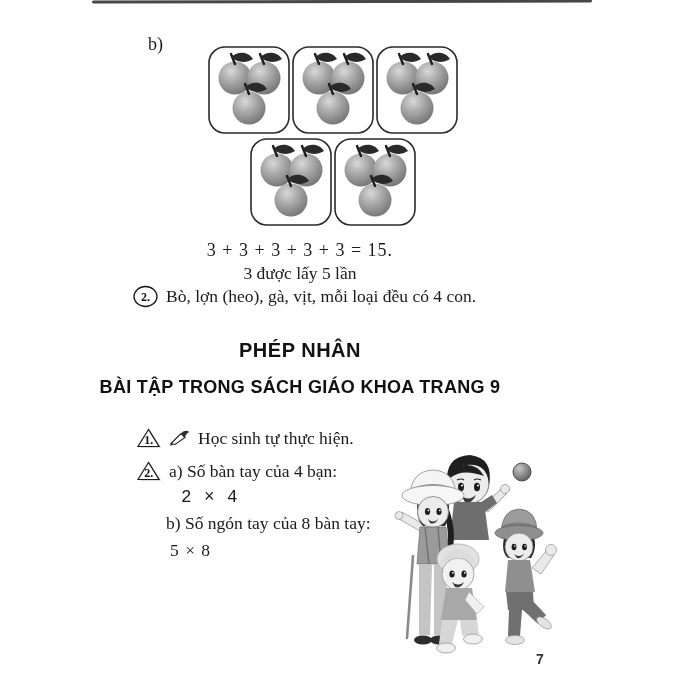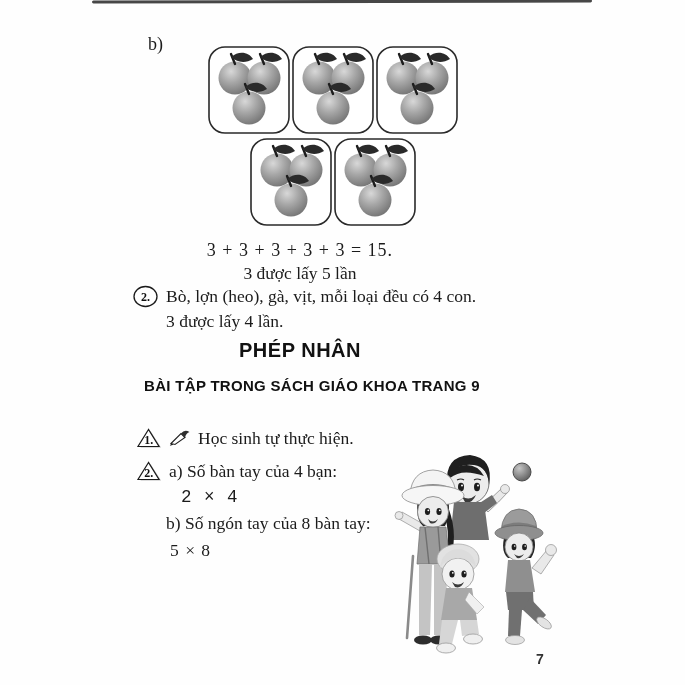--- a/index.html
+++ b/index.html
@@ -12,21 +12,21 @@
   .b-label{left:148px;top:34px;font-size:18px;}
   .fruit-area{left:205px;top:44px;}
   .center-text{left:0;width:600px;text-align:center;}
   .equation{top:240px;font-size:18px;letter-spacing:1px;}
   .equation-note{top:263px;font-size:17.5px;}
   .item-row{display:flex;align-items:flex-start;gap:7px;}
   .item2-row{left:132px;top:285px;}
   .item-text{font-size:17.5px;line-height:1.25;padding-top:1px;}
   .item2-note{left:166px;top:311px;font-size:17.5px;}
   .sec-title{top:339px;font-family:"Liberation Sans",sans-serif;font-weight:bold;font-size:20px;color:#111;letter-spacing:.5px;}
-  .sec-subtitle{top:377px;font-family:"Liberation Sans",sans-serif;font-weight:bold;font-size:15px;color:#111;letter-spacing:.3px;margin-left:12px;}
+  .sec-subtitle{top:377px;font-family:"Liberation Sans",sans-serif;font-weight:bold;font-size:18px;color:#111;letter-spacing:.3px;}
   .ex1-row{left:135px;top:427px;}
   .ex2-row{left:135px;top:460px;}
   .expr{font-size:17.5px;letter-spacing:1px;}
   .expr-2x4{left:181px;top:487px;font-family:Liberation Mono, monospace;}
   .ex2b{left:166px;top:513px;font-size:17.5px;}
   .expr-5x8{left:170px;top:540px;}
   .children{left:372px;top:438px;}
   .page-num{left:536px;top:651px;font-family:"Liberation Sans",sans-serif;font-weight:bold;font-size:14px;color:#333;}
   .marker-svg{display:block;}
   .pencil-icon{display:block;margin-top:3px;}
@@ -144,21 +144,20 @@
   <div class="abs center-text equation">3 + 3 + 3 + 3 + 3 = 15.</div>
   <div class="abs center-text equation-note">3 được lấy 5 lần</div>
 
   <div class="abs item-row item2-row">
     <svg class="marker-svg" width="27" height="23">
       <ellipse cx="13.5" cy="11.5" rx="11.5" ry="10" fill="#fff" stroke="#1a1a1a" stroke-width="1.3"></ellipse>
       <text class="marker-num" x="13.5" y="16">2.</text>
     </svg>
     <div class="item-text">Bò, lợn (heo), gà, vịt, mỗi loại đều có 4 con.</div>
   </div>
-  <div class="abs item2-note">3 được lấy 4 lần.</div>
 
   <div class="abs center-text sec-title">PHÉP NHÂN</div>
   <div class="abs center-text sec-subtitle">BÀI TẬP TRONG SÁCH GIÁO KHOA TRANG 9</div>
 
   <div class="abs item-row ex1-row">
     <svg class="marker-svg" width="27" height="23">
       <polygon points="15.5,4 5.5,20.5 26,20.5" fill="#b9b9b9"></polygon>
       <polygon points="13.5,2.5 3,19.5 24,19.5" fill="#fff" stroke="#1a1a1a" stroke-width="1.2"></polygon>
       <text class="marker-num" x="13.8" y="17">1.</text>
     </svg>

